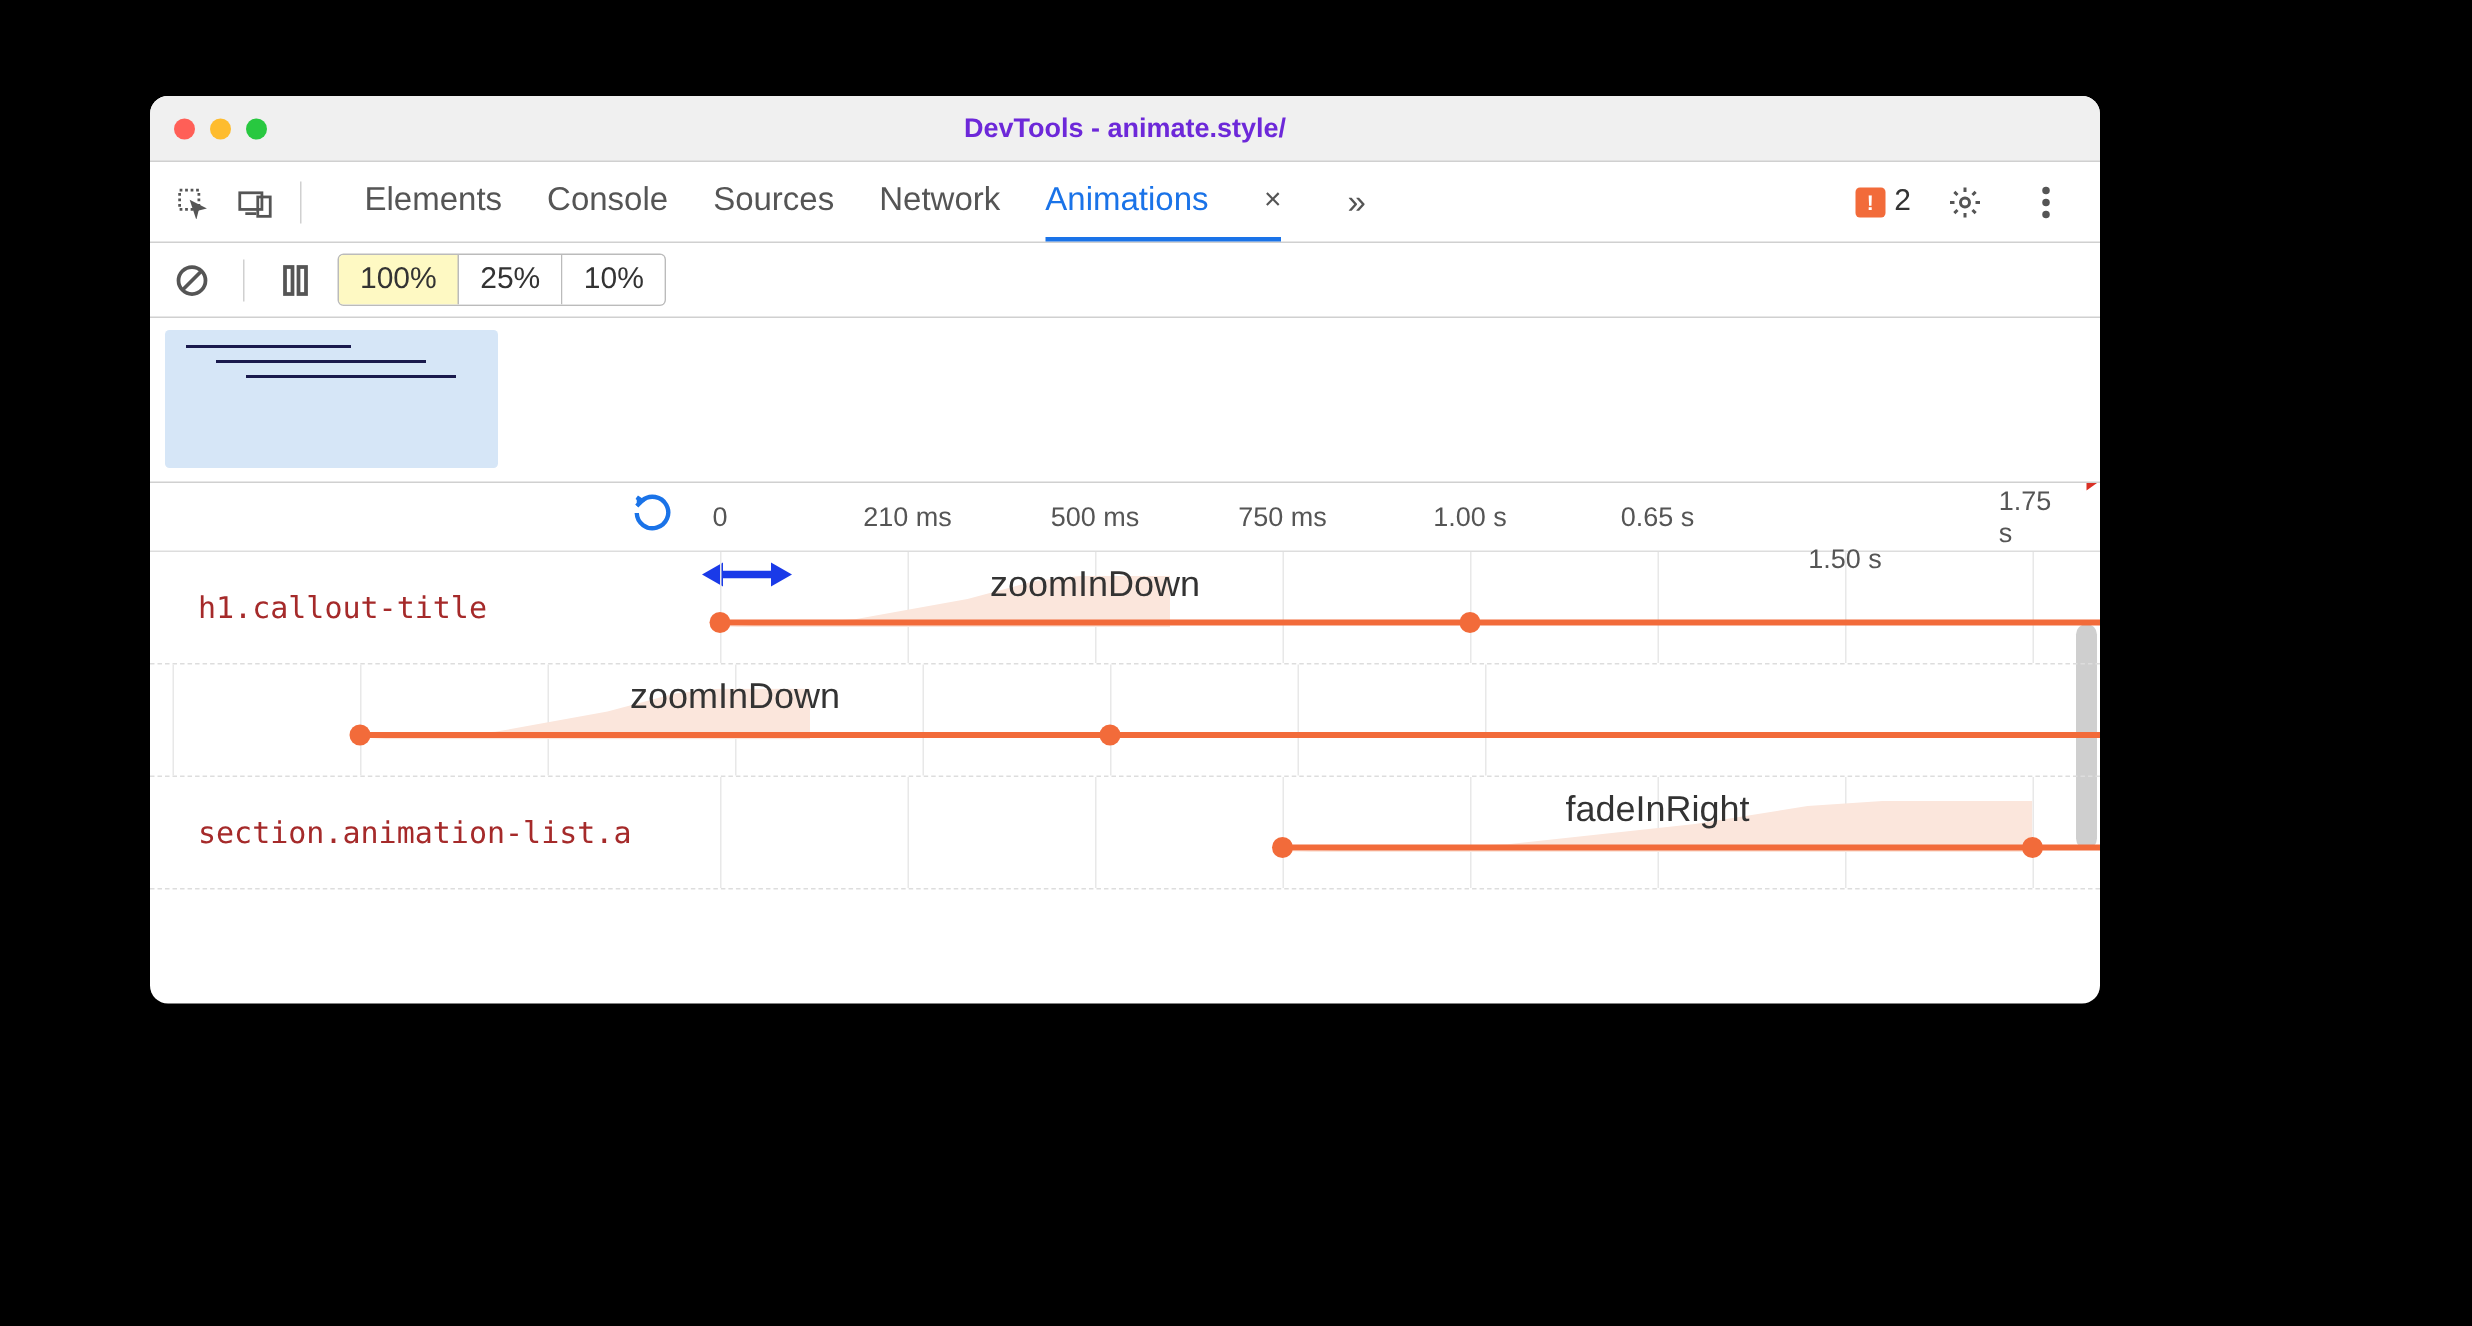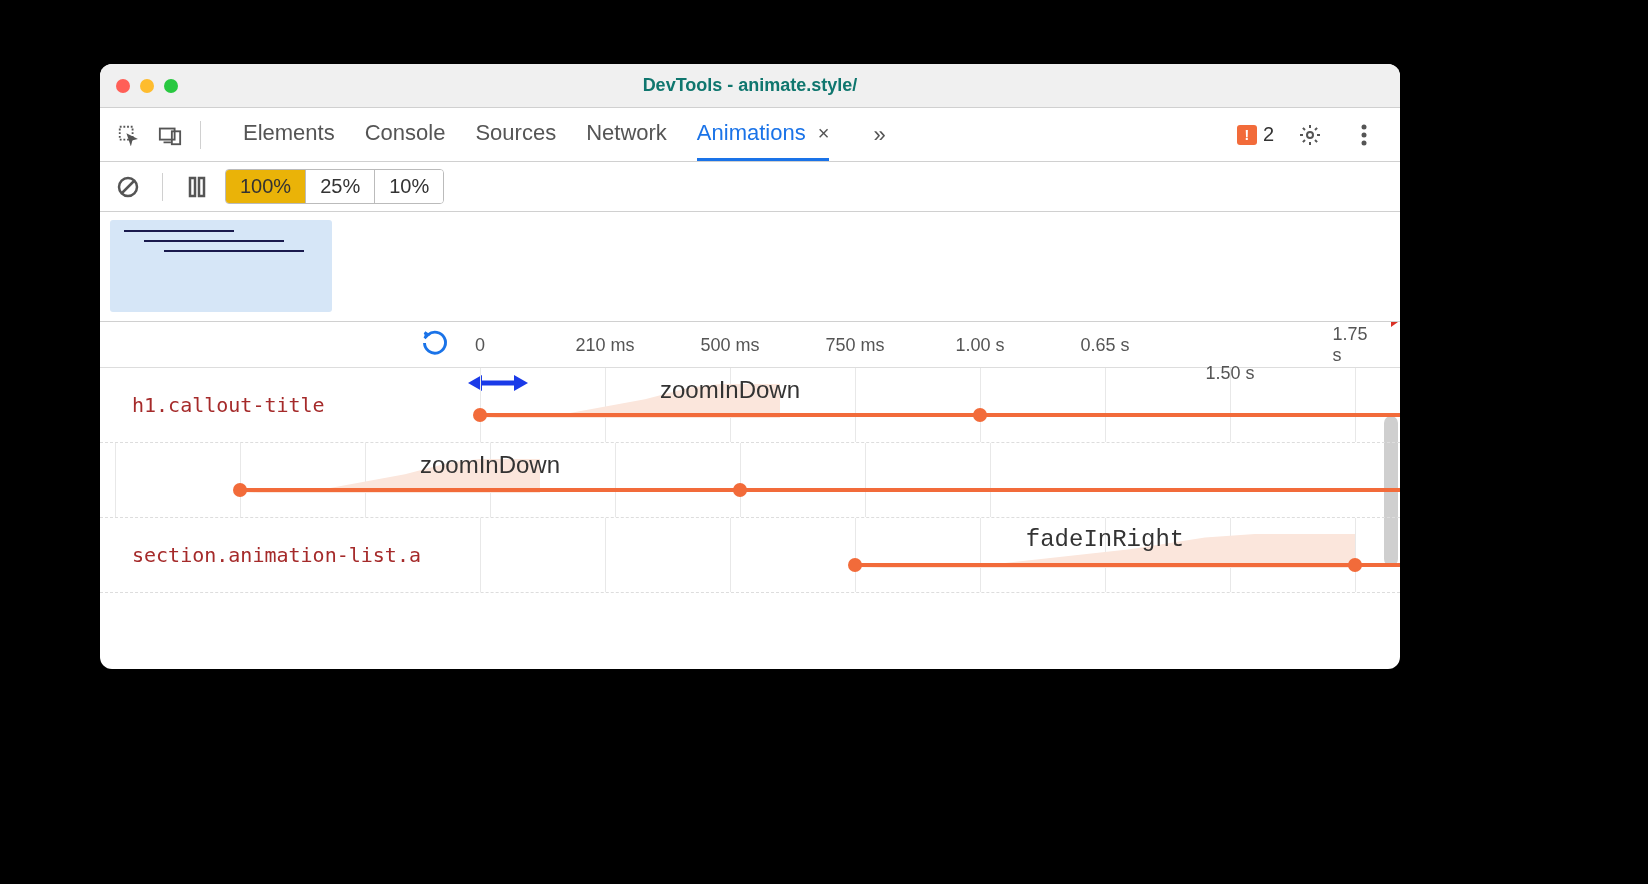--- a/index.html
+++ b/index.html
@@ -36,21 +36,21 @@
   .traffic-light { width: 14px; height: 14px; border-radius: 50%; }
   .tl-red { background: #ff5f57; }
   .tl-yellow { background: #febc2e; }
   .tl-green { background: #28c840; }
   .title {
     position: absolute;
     left: 0; right: 0;
     text-align: center;
     font-size: 18px;
     font-weight: 600;
-    color: #0f766e;
+    color: #6d28d9;
     pointer-events: none;
   }
   .toolbar {
     height: 54px;
     border-bottom: 1px solid #d0d0d0;
     display: flex;
     align-items: center;
     padding: 0 10px;
     gap: 6px;
   }
@@ -69,20 +69,21 @@
     cursor: pointer;
     height: 100%;
     display: flex;
     align-items: center;
     border-bottom: 3px solid transparent;
   }
   .tab.active {
     color: #1a73e8;
     border-bottom: 3px solid #1a73e8;
     font-weight: 500;
+    gap: 25px;
   }
   .close-x { color: #555; font-size: 20px; cursor: pointer; margin-left: 12px; }
   .overflow { font-size: 22px; color: #555; cursor: pointer; margin-left: 14px; }
   .right-icons { display: flex; align-items: center; gap: 18px; margin-left: 20px; margin-right: 8px; }
   .error-badge {
     display: flex; align-items: center; gap: 6px;
     cursor: pointer;
   }
   .error-icon {
     width: 20px; height: 20px; background: #f26b3a;
@@ -107,21 +108,21 @@
   }
   .speed-btn {
     padding: 5px 14px;
     font-size: 20px;
     border-right: 1px solid #bbb;
     cursor: pointer;
     color: #333;
     background: #fff;
   }
   .speed-btn:last-child { border-right: none; }
-  .speed-btn.active { background: #eab308; }
+  .speed-btn.active { background: #fef9c3; }
   .thumbnail-strip {
     height: 110px;
     border-bottom: 1px solid #d0d0d0;
     padding: 8px 10px;
   }
   .thumbnail {
     width: 222px;
     height: 92px;
     background: #d6e6f7;
     border-radius: 3px;
@@ -421,19 +422,19 @@
             <div class="gridline" style="left: 265px;"></div>
             <div class="gridline" style="left: 390px;"></div>
             <div class="gridline" style="left: 515px;"></div>
             <div class="gridline" style="left: 640px;"></div>
             <div class="gridline" style="left: 765px;"></div>
             <div class="gridline" style="left: 890px;"></div>
             <div class="anim-hump" style="left: 390px; width: 500px; height: 34px; clip-path: polygon(0% 100%, 30% 85%, 55% 45%, 70% 10%, 80% 0%, 100% 0%, 100% 100%);"></div>
             <div class="anim-bar" style="left: 390px; right: 0px;"></div>
             <div class="anim-dot" style="left: 390px;"></div>
             <div class="anim-dot" style="left: 890px;"></div>
-            <div class="anim-name" style="left: 640px; font-family: Liberation Mono, monospace;">fadeInRight</div>
+            <div class="anim-name" style="left: 640px;">fadeInRight</div>
           </div>
         </div>
       </div>
   </div>
 
 </div>
 
 </body></html>

